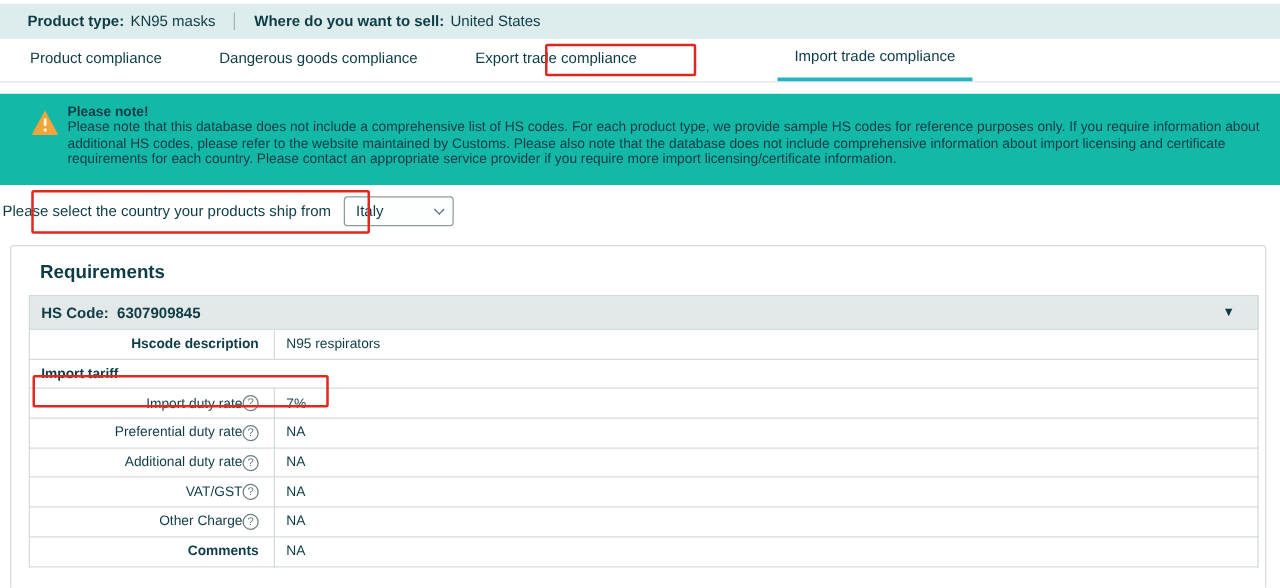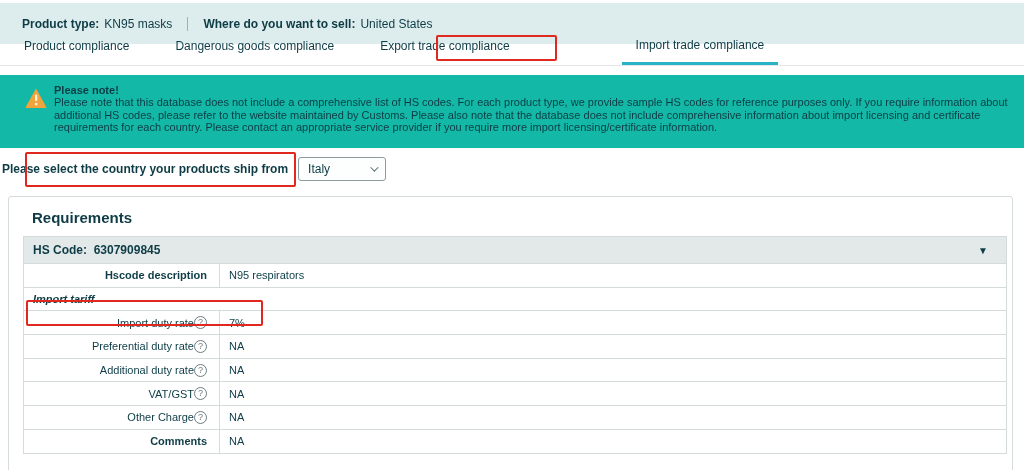--- a/index.html
+++ b/index.html
@@ -7,21 +7,21 @@
   body {
     font-family:"Liberation Sans", sans-serif;
     color:#0d3c46;
     background:#ffffff;
     position:relative;
     overflow:hidden;
   }
 
   
   .context-bar {
-    position:absolute; top:3px; left:0; right:0; height:41px;
+    position:absolute; top:3px; left:0; right:0; height:28px;
     background:#ddecec;
     display:flex; align-items:center;
     padding-left:22px;
     font-size:12px;
   }
   .ctx-label { font-weight:bold; margin-right:5px; }
   .ctx-divider { width:1px; height:14px; background:#9fb4b6; margin:0 15px; }
 
   
   .tabs {
@@ -53,21 +53,21 @@
   .notice-icon { width:24px; height:22px; margin:3px 6px 0 0; flex:0 0 auto; }
   .notice-text { font-size:11px; line-height:12.4px; }
   .notice-title { font-weight:bold; }
 
   
   .ship-from {
     position:absolute; top:157px; left:2px;
     display:flex; align-items:center;
     font-size:12px;
   }
-  .ship-from-label { font-weight:bold; margin-right:10px; }
+  .ship-from-label { font-weight:normal; margin-right:10px; }
   .select-box {
     width:88px; height:24px;
     border:1px solid #8d9b9d; border-radius:3px;
     background:#fdfefe;
     display:flex; align-items:center; justify-content:space-between;
     padding:0 9px;
     font-size:12px;
     cursor:pointer;
   }
   .chevron {
@@ -111,21 +111,21 @@
     width:13px; height:13px;
     border:1px solid #6d7c7f; border-radius:50%;
     color:#6d7c7f;
     font-size:9px; line-height:11px;
     text-align:center;
     display:inline-block;
     cursor:pointer;
     flex:0 0 auto;
   }
   td.value-cell { padding-left:20px; }
-  tr.section-row td { font-weight:bold;font-style:italic; }
+  tr.section-row td { font-weight:bold; }
 
   
   .anno {
     position:absolute;
     border:2px solid #e0281e;
     border-radius:2px;
     pointer-events:none;
   }
   .anno-tab   { left:436px; top:35px;  width:121px; height:26px; }
   .anno-ship  { left:25px;  top:152px; width:271px; height:35px; }

